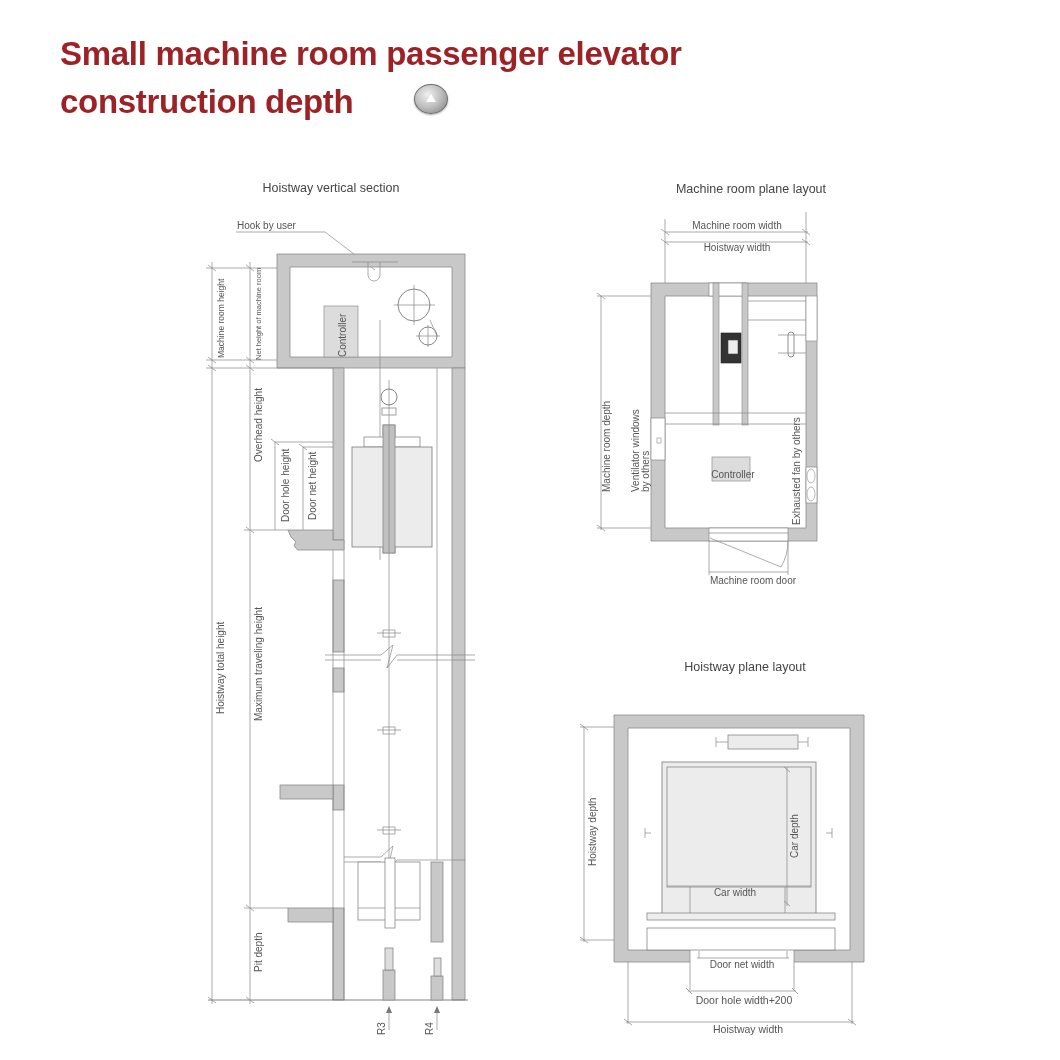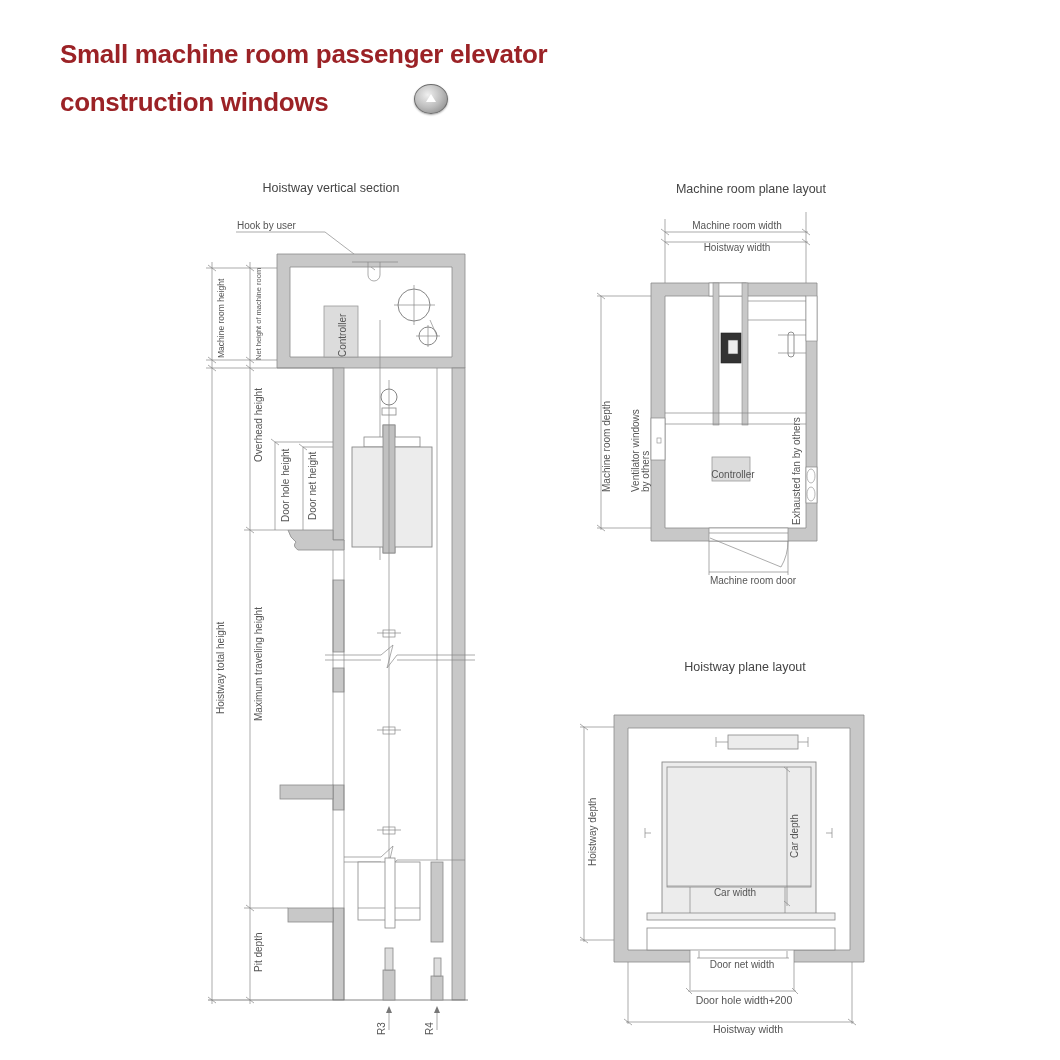--- a/index.html
+++ b/index.html
@@ -1,20 +1,20 @@
 <!DOCTYPE html>
 <html><head>
 <meta charset="utf-8">
 <style>
   html, body { margin: 0; padding: 0; background: #ffffff; }
   body { width: 1060px; height: 1060px; position: relative; overflow: hidden; font-family: "Liberation Sans", sans-serif; }
   .title {
     position: absolute; left: 60px; top: 30px; margin: 0;
     font-family: "Liberation Sans", sans-serif; font-weight: bold;
-    font-size: 26px; line-height: 48px; color: #9b2226; letter-spacing: -0.3px;
+    font-size: 33px; line-height: 48px; color: #9b2226; letter-spacing: -0.3px;
   }
   .title span { display: block; }
   .scroll-btn {
     position: absolute; left: 414px; top: 84px; width: 32px; height: 28px;
     border-radius: 50%;
     background: radial-gradient(ellipse at 40% 35%, #f0f0f0 0%, #bdbdbd 50%, #7d7d7d 100%);
     border: 1px solid #6b6b6b; box-shadow: 0 1px 2px rgba(0,0,0,0.35);
     cursor: pointer;
   }
   .scroll-btn .tri {
@@ -31,21 +31,21 @@
   .sec-title { font-size: 12.5px; fill: #444; }
   .lbl { font-size: 10px; fill: #555; }
   .lbl-s { font-size: 8.5px; fill: #555; }
   .lbl-b { font-size: 10.5px; fill: #555; }
 </style>
 </head>
 <body>
 
 <h1 class="title">
   <span>Small machine room passenger elevator</span>
-  <span>construction windows</span>
+  <span>construction depth</span>
 </h1>
 <div class="scroll-btn">
   <span class="tri"></span>
 </div>
 
 <svg class="drawing" width="1060" height="1060" viewBox="0 0 1060 1060">
 
   <g>
     <text class="sec-title" x="331" y="192" text-anchor="middle">Hoistway vertical section</text>
 

